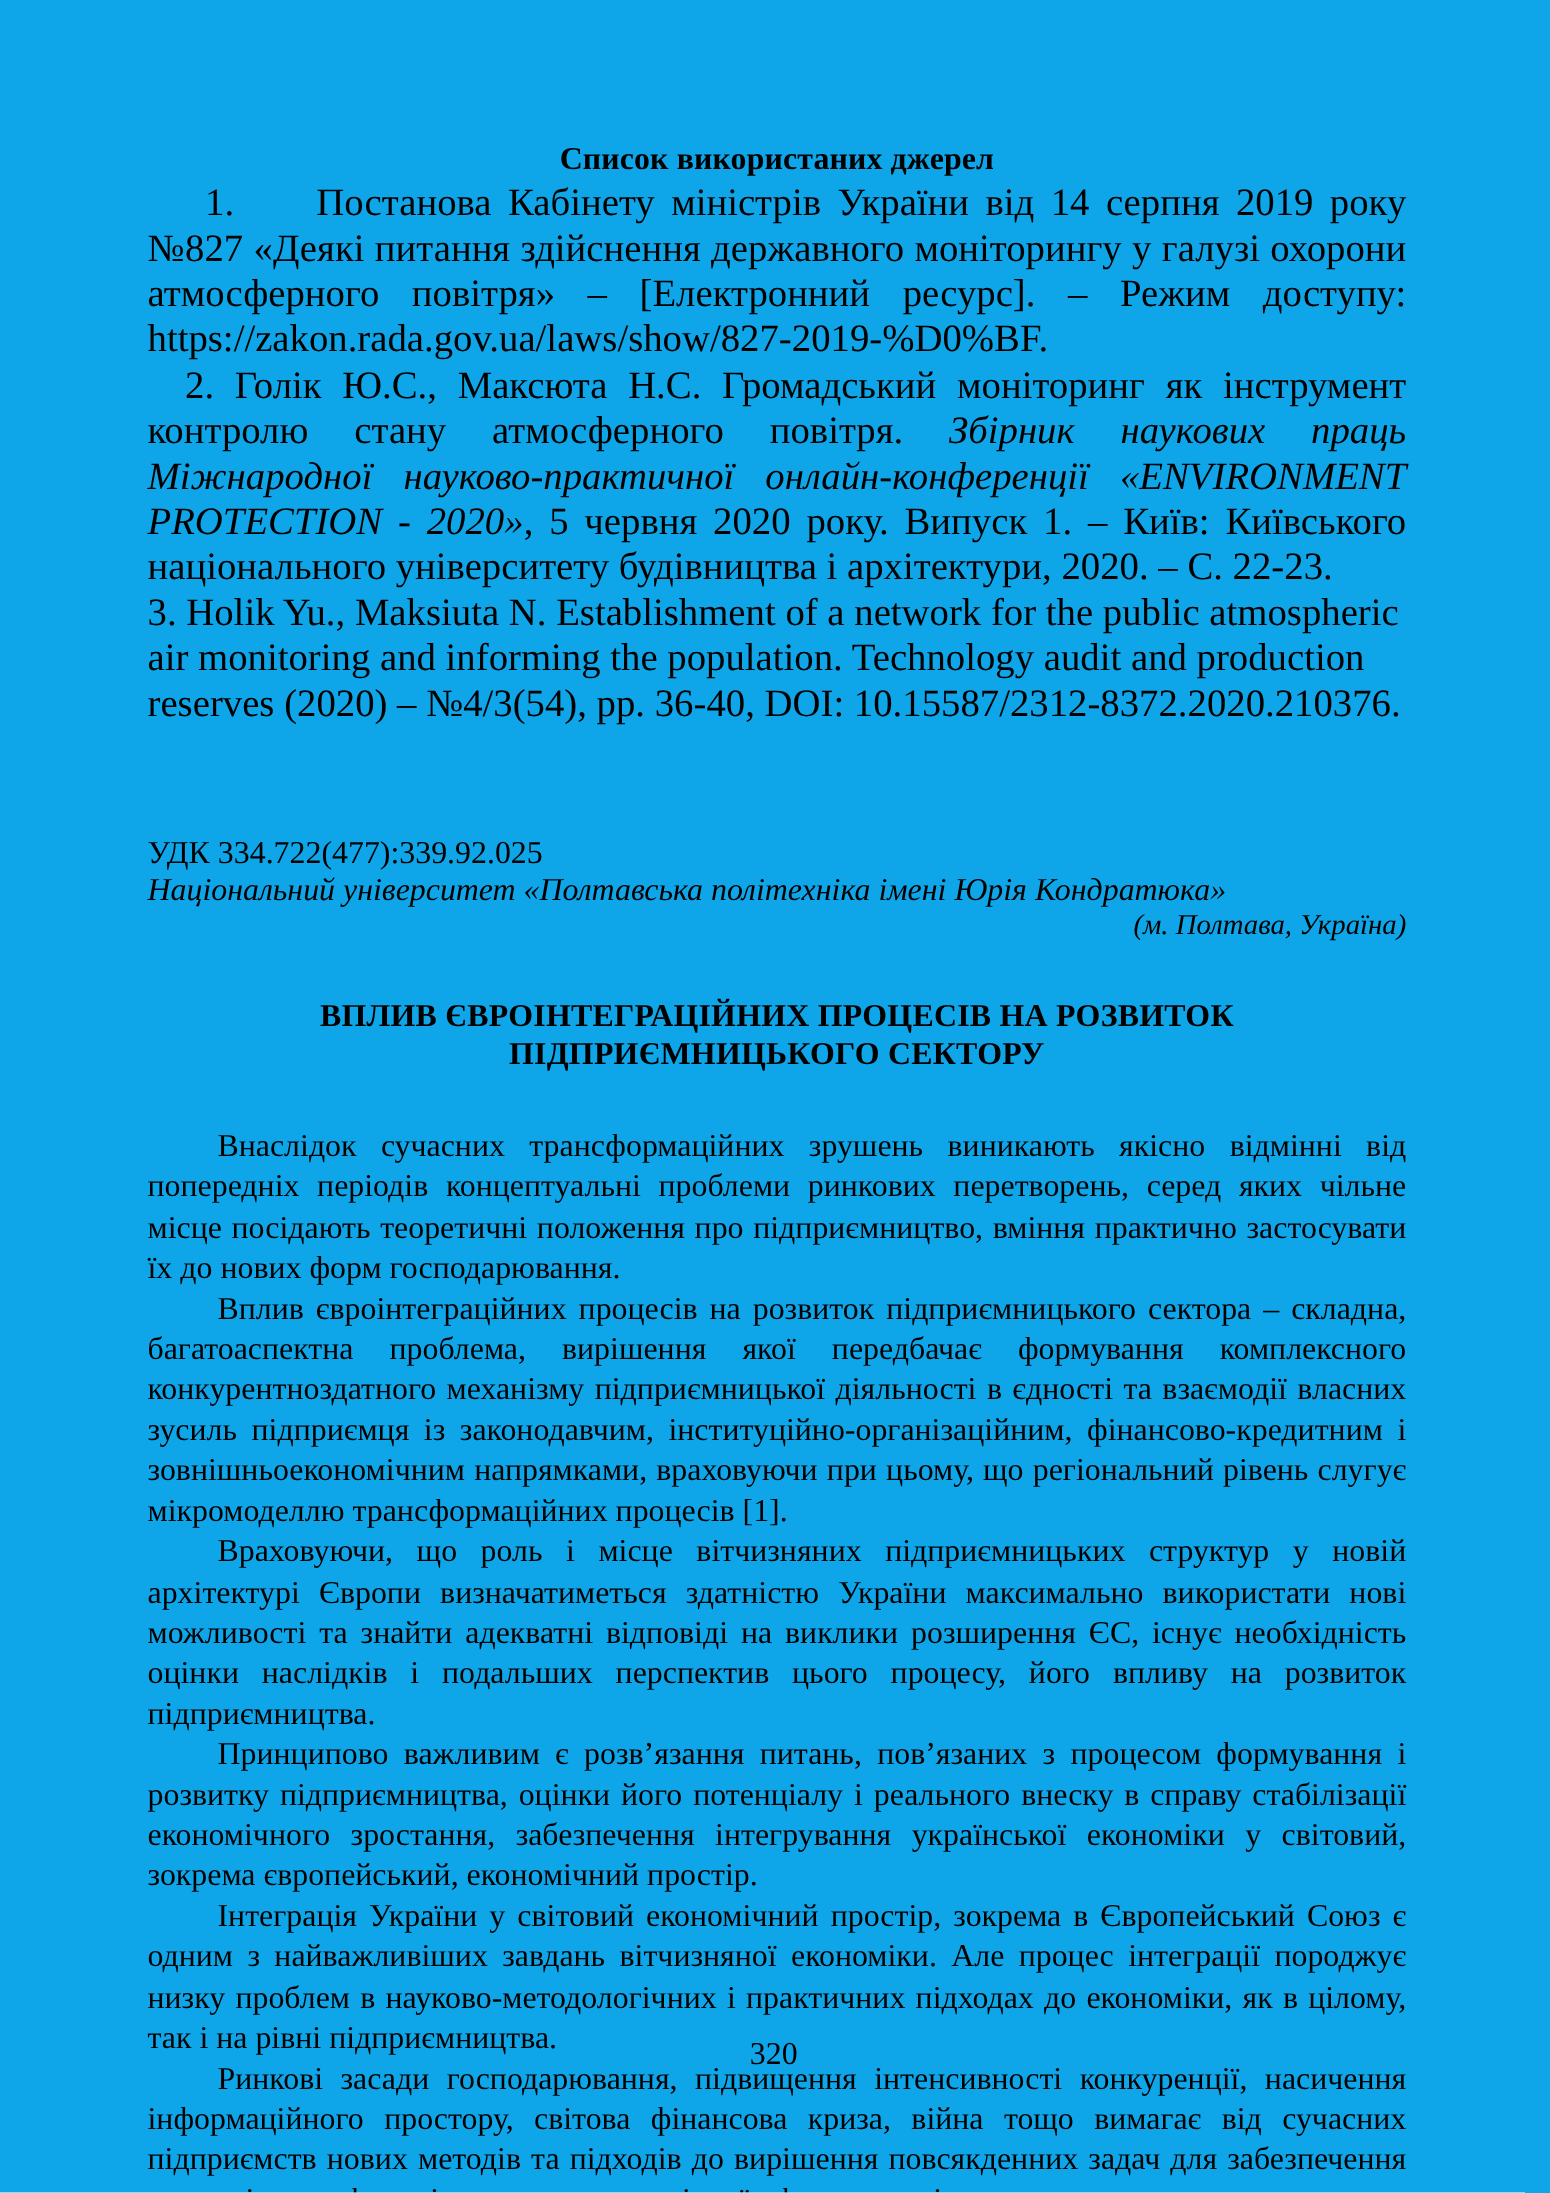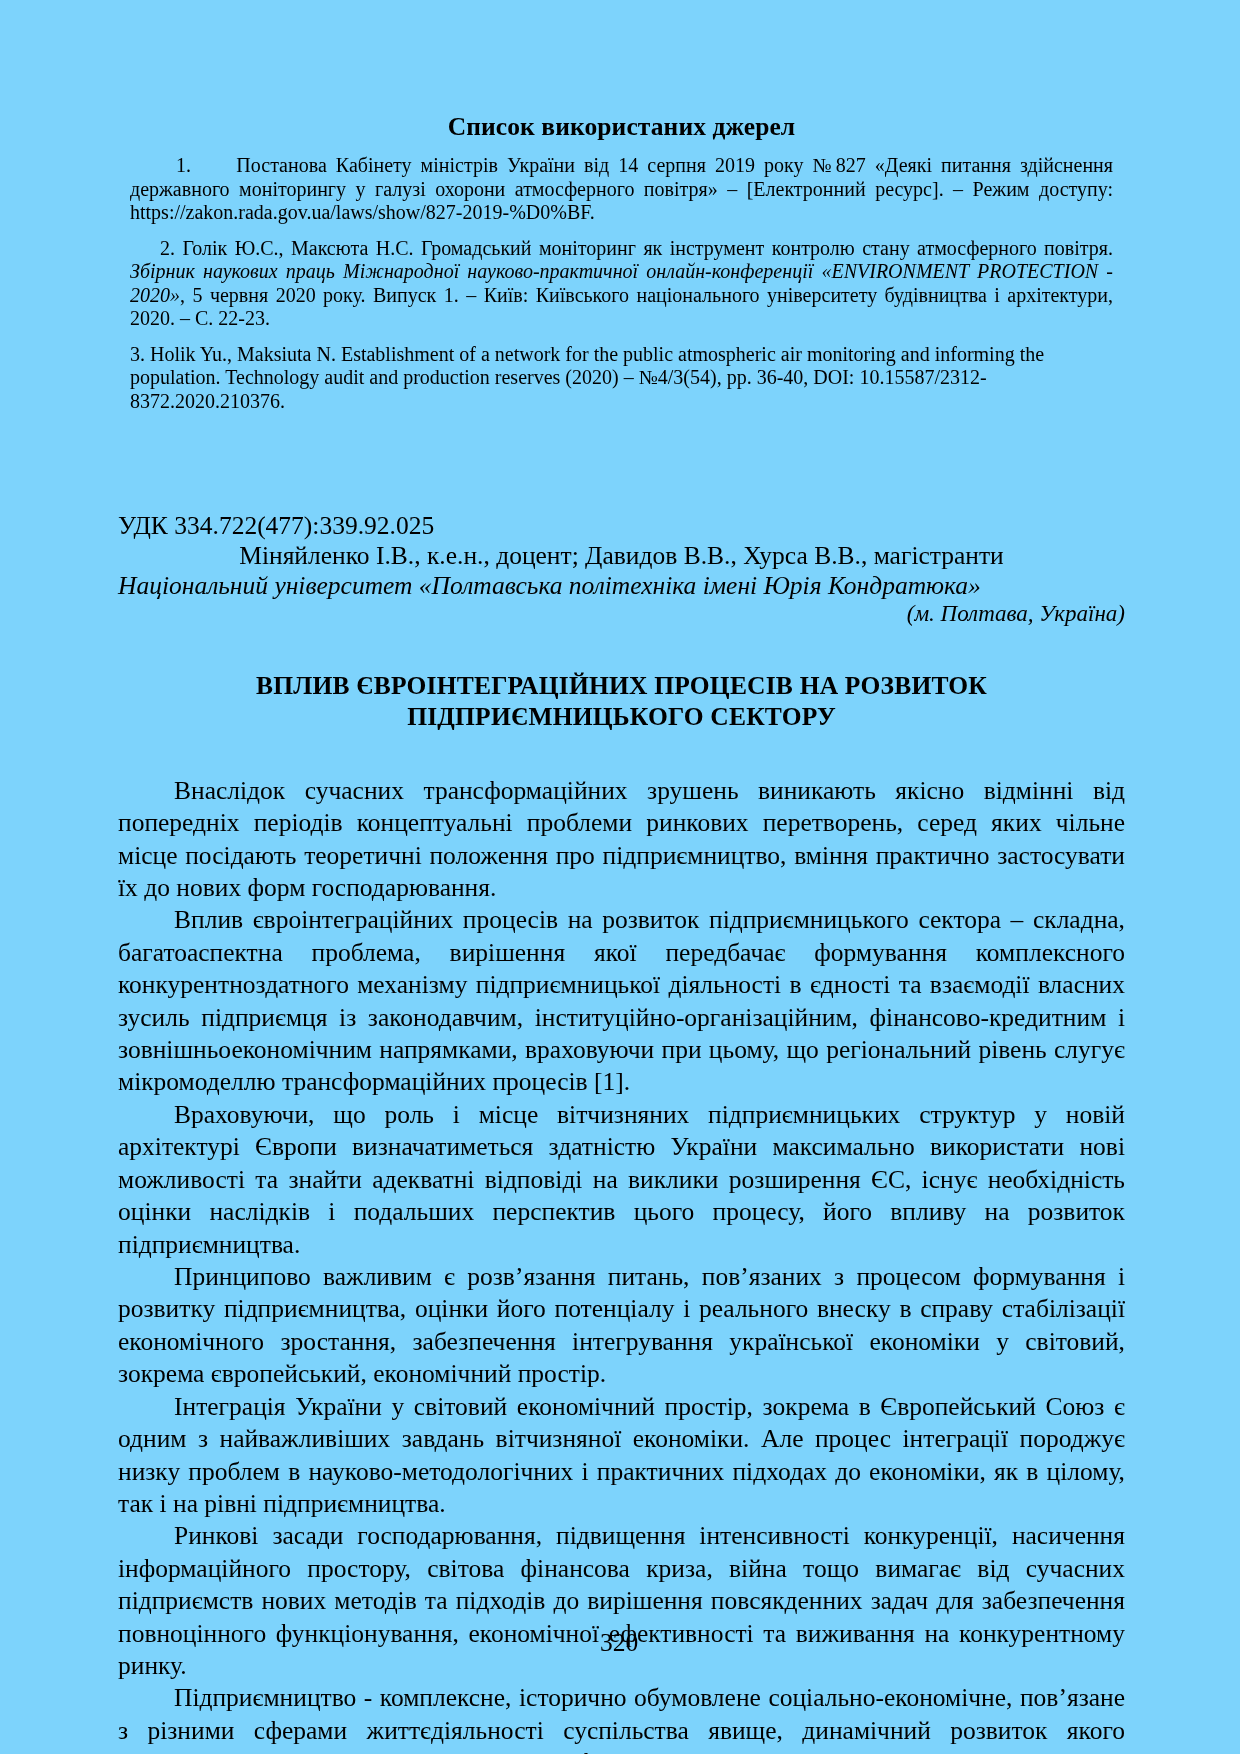--- a/index.html
+++ b/index.html
@@ -6,21 +6,21 @@
   html, body {
     margin: 0;
     padding: 0;
     background: #ffffff;
   }
   .page {
     position: relative;
     width: 1240px;
     height: 1754px;
     margin: 0 auto;
-    background: #7dd3fc;
+    background: #0ea5e9;
     color: #000000;
     font-family: "Liberation Serif", "DejaVu Serif", serif;
     box-sizing: border-box;
     overflow: hidden;
   }
   .content {
     position: absolute;
     left: 118px;
     top: 112px;
     width: 1007px;
@@ -29,25 +29,25 @@
   
   .refs-heading {
     font-size: 25.5px;
     font-weight: bold;
     text-align: center;
     line-height: 1.18;
     margin: 0 0 2px 0;
     letter-spacing: 0.1px;
   }
   p.just {
-    font-size: 20px;
+    font-size: 31px;
     line-height: 1.175;
     text-align: justify;
     text-justify: inter-word;
-    margin: 12px;
+    margin: 0;
     hyphens: none;
   }
   p.ref-1 { text-indent: 46px; }
   p.ref-2 { text-indent: 30px; font-family: Liberation Serif, serif; }
   p.ref-3 { text-align: left; text-indent: 0; }
 
   .gap-block { height: 86px; }
 
   .udk {
     font-size: 25.5px;
@@ -122,21 +122,20 @@
 
       <p class="just ref-2"><span>2.</span>&nbsp;<span>Голік Ю.С., Максюта Н.С. Громадський моніторинг як інструмент контролю стану атмосферного повітря. </span><em class="it">Збірник наукових праць Міжнародної науково-практичної онлайн-конференції «ENVIRONMENT PROTECTION - 2020»</em><span>, 5 червня 2020 року. Випуск 1. – Київ: Київського національного університету будівництва і архітектури, 2020. – С. 22-23.</span></p>
 
       <p class="just ref-3"><span>3.</span>&nbsp;<span>Holik Yu., Maksiuta N. Establishment of a network for the public atmospheric air monitoring and informing the population. Technology audit and production reserves (2020) – №4/3(54), pp. 36-40, DOI: 10.15587/2312-8372.2020.210376.</span></p>
     </div>
 
     <div class="gap-block"></div>
 
     <div>
       <p class="udk">УДК 334.722(477):339.92.025</p>
-      <p class="authors">Міняйленко І.В., к.е.н., доцент; Давидов В.В., Хурса В.В., магістранти</p>
       <p class="affil">Національний університет «Полтавська політехніка імені Юрія Кондратюка»</p>
       <p class="city">(м. Полтава, Україна)</p>
     </div>
 
     <div class="title-gap-top"></div>
 
     <div>
       <div class="paper-title">ВПЛИВ ЄВРОІНТЕГРАЦІЙНИХ ПРОЦЕСІВ НА РОЗВИТОК</div>
       <div class="paper-title">ПІДПРИЄМНИЦЬКОГО СЕКТОРУ</div>
     </div>

